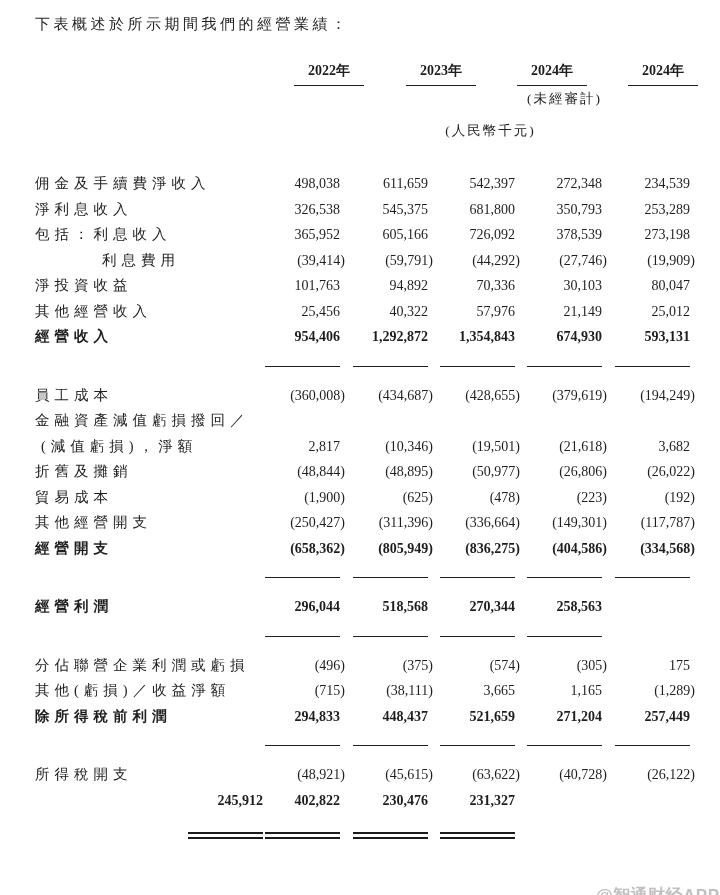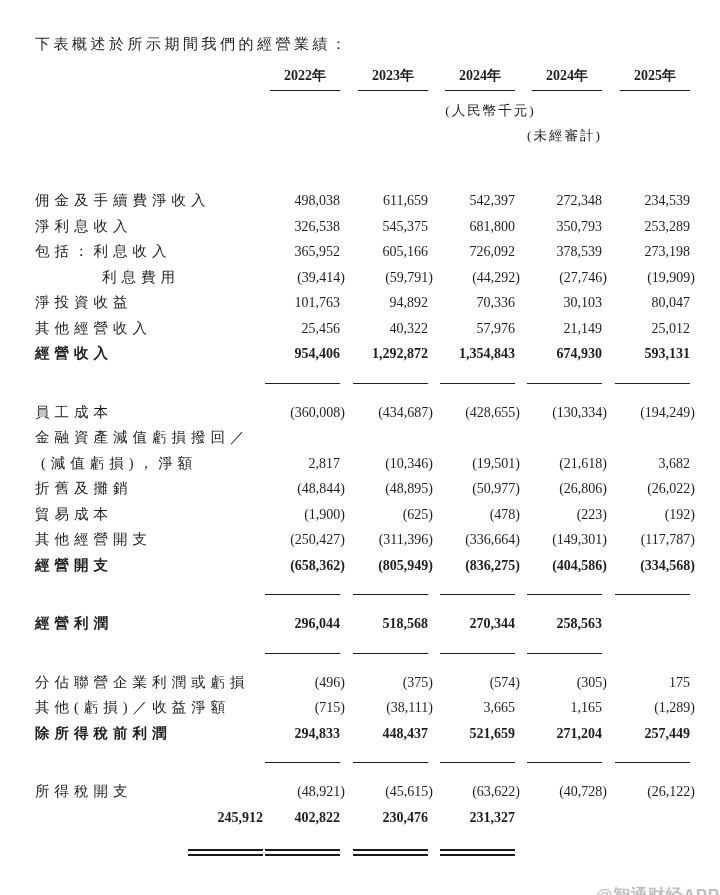--- a/index.html
+++ b/index.html
@@ -6,21 +6,21 @@
   .page {
     position: relative;
     width: 720px;
     height: 895px;
     background: #ffffff;
     overflow: hidden;
     font-family: "Liberation Serif", "DejaVu Serif", serif;
     color: #1e1e1e;
   }
   .title {
-    padding-top: 32px;
+    padding-top: 12px;
     padding-left: 35px;
     height: 24px;
     line-height: 24px;
     font-size: 15px;
     letter-spacing: 3.5px;
   }
   .fin-table {
     padding-left: 35px;
     padding-right: 30px;
   }
@@ -34,21 +34,21 @@
     text-align: center;
     font-weight: bold;
     font-size: 14px;
     letter-spacing: 1px;
     line-height: 22px;
     padding-bottom: 5px;
     border-bottom: 1.4px solid #222;
   }
   .grp-annual  { grid-column: 2 / 5; }
   .grp-interim { grid-column: 5 / 7; margin-left: 15px; }
-  .hdr-years { margin-top: 9px; }
+  .hdr-years { margin-top: 24px; gap: 24px; }
   .hdr-years .cell { text-align: right; }
   .yu {
     display: inline-block;
     min-width: 70px;
     text-align: center;
     font-weight: bold;
     font-size: 14px;
     line-height: 22px;
     padding-bottom: 3px;
     border-bottom: 1.4px solid #222;
@@ -63,21 +63,21 @@
     text-indent: 28px;
   }
   .note-unaudited {
     grid-column: 5 / 7;
     height: 25px;
     line-height: 25px;
     text-align: left;
     padding-left: 12px;
   }
   
-  .rows { margin-top: 40px; }
+  .rows { margin-top: 28px; }
   .rows .row { height: 25.5px; line-height: 25.5px; }
   .cell.label {
     font-size: 14.5px;
     letter-spacing: 5px;
     white-space: nowrap;
   }
   .cell.label.indent1 { padding-left: 6px; }
   .cell.label.indent2 { padding-left: 67px; }
   .cell.num { text-align: right; font-size: 14px; }
   .u { display: inline-block; min-width: 75px; text-align: right; }
@@ -129,25 +129,25 @@
     <div class="row hdr-years">
       <div class="cell"></div>
       <div class="cell"><span class="yu">2022年</span></div>
       <div class="cell"><span class="yu">2023年</span></div>
       <div class="cell"><span class="yu">2024年</span></div>
       <div class="cell"><span class="yu">2024年</span></div>
       <div class="cell"><span class="yu">2025年</span></div>
     </div>
 
     <div class="row note-row">
+      <div class="note-unaudited">(未經審計)</div>
+    </div>
+
+    <div class="row note-row">
       <div class="note-unit">(人民幣千元)</div>
-    </div>
-
-    <div class="row note-row">
-      <div class="note-unaudited">(未經審計)</div>
     </div>
 
     <div class="rows" id="rows-container">
         <div class="row">
           <div class="cell label">佣金及手續費淨收入</div>
           <div class="cell num"><span class="u"><span class="t">498,038</span></span></div>
           <div class="cell num"><span class="u"><span class="t">611,659</span></span></div>
           <div class="cell num"><span class="u"><span class="t">542,397</span></span></div>
           <div class="cell num"><span class="u"><span class="t">272,348</span></span></div>
           <div class="cell num"><span class="u"><span class="t">234,539</span></span></div>
@@ -199,21 +199,21 @@
           <div class="cell num"><span class="u"><span class="t">1,354,843</span></span></div>
           <div class="cell num"><span class="u"><span class="t">674,930</span></span></div>
           <div class="cell num"><span class="u"><span class="t">593,131</span></span></div>
         </div>
         <div class="spacer"></div>
         <div class="row">
           <div class="cell label">員工成本</div>
           <div class="cell num"><span class="u"><span class="t neg">(360,008)</span></span></div>
           <div class="cell num"><span class="u"><span class="t neg">(434,687)</span></span></div>
           <div class="cell num"><span class="u"><span class="t neg">(428,655)</span></span></div>
-          <div class="cell num"><span class="u"><span class="t neg">(130,334)</span></span></div>
+          <div class="cell num"><span class="u"><span class="t neg">(379,619)</span></span></div>
           <div class="cell num"><span class="u"><span class="t neg">(194,249)</span></span></div>
         </div>
         <div class="row">
           <div class="cell label">金融資產減值虧損撥回／</div>
           <div class="cell num"></div>
           <div class="cell num"></div>
           <div class="cell num"></div>
           <div class="cell num"></div>
           <div class="cell num"></div>
         </div>

